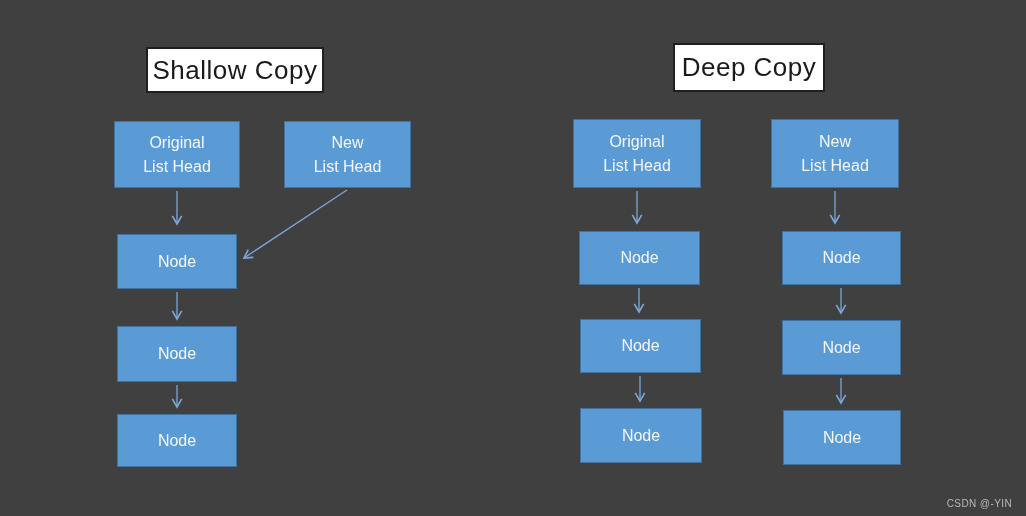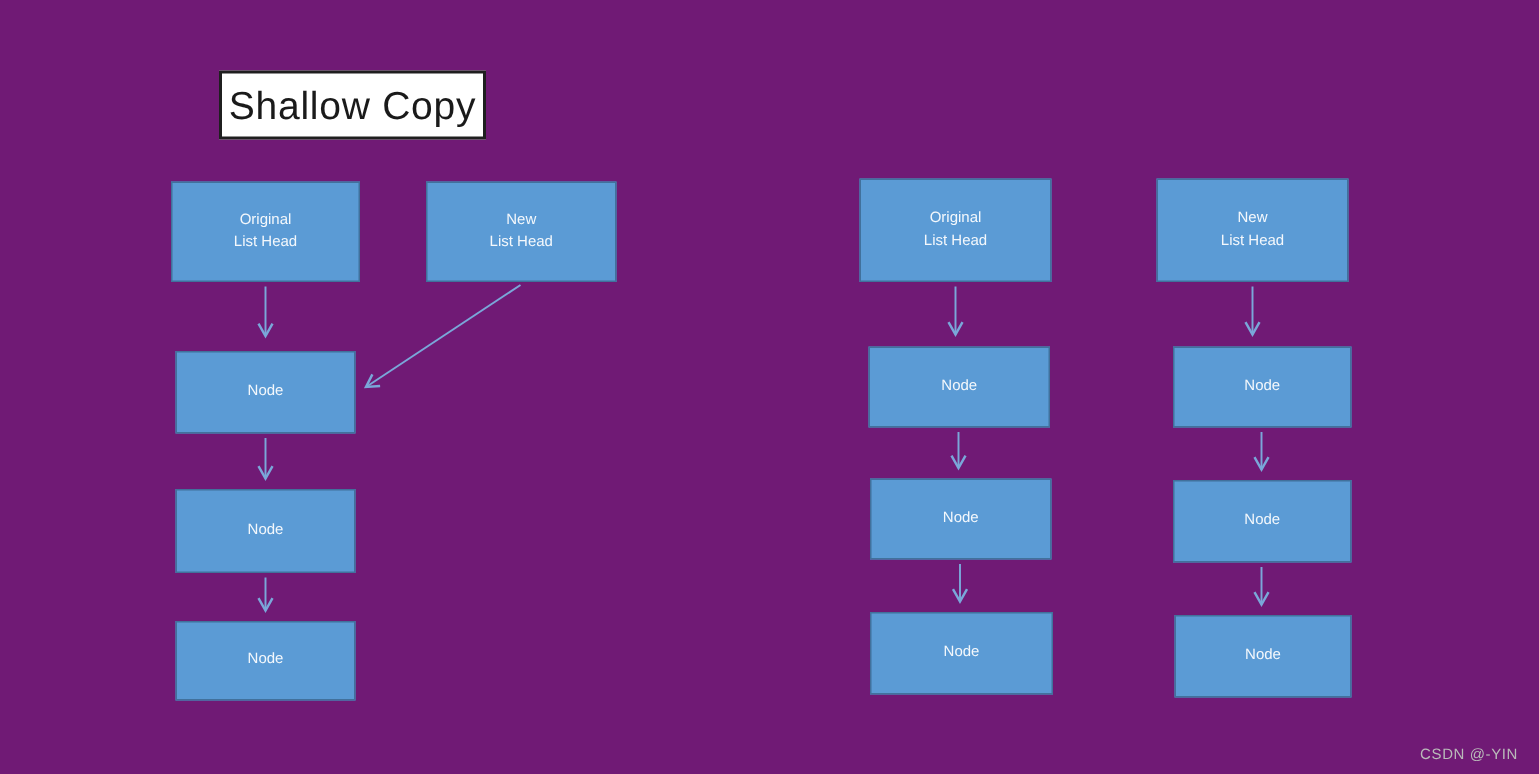--- a/index.html
+++ b/index.html
@@ -5,21 +5,21 @@
   html, body {
     margin: 0;
     padding: 0;
     background: #ffffff;
     font-family: "Liberation Sans", sans-serif;
   }
   .canvas {
     position: relative;
     width: 1026px;
     height: 516px;
-    background: #701a75;
+    background: #404040;
     overflow: hidden;
   }
   .arrow-layer {
     position: absolute;
     left: 0;
     top: 0;
     width: 1026px;
     height: 516px;
     pointer-events: none;
   }
@@ -38,21 +38,21 @@
   .blue-box {
     position: absolute;
     box-sizing: border-box;
     background: #5b9bd5;
     border: 1px solid #41719c;
     color: #f4f8fc;
     display: flex;
     align-items: center;
     justify-content: center;
     text-align: center;
-    font-size: 10px;
+    font-size: 16px;
     line-height: 1.45;
     white-space: pre-line;
   }
   
   .shallow-title   { left: 146px; top: 47px;  width: 178px; height: 46px; }
   .shallow-orig    { left: 114px; top: 121px; width: 126px; height: 67px; }
   .shallow-new     { left: 284px; top: 121px; width: 127px; height: 67px; }
   .shallow-node1   { left: 117px; top: 234px; width: 120px; height: 55px; }
   .shallow-node2   { left: 117px; top: 326px; width: 120px; height: 56px; }
   .shallow-node3   { left: 117px; top: 414px; width: 120px; height: 53px; }
@@ -103,20 +103,21 @@
 
   <div class="title-box shallow-title">Shallow Copy</div>
   <div class="blue-box shallow-orig">Original
 List Head</div>
   <div class="blue-box shallow-new">New
 List Head</div>
   <div class="blue-box shallow-node1">Node</div>
   <div class="blue-box shallow-node2">Node</div>
   <div class="blue-box shallow-node3">Node</div>
 
+  <div class="title-box deep-title">Deep Copy</div>
   <div class="blue-box deep-orig">Original
 List Head</div>
   <div class="blue-box deep-new">New
 List Head</div>
   <div class="blue-box deep-o-node1">Node</div>
   <div class="blue-box deep-o-node2">Node</div>
   <div class="blue-box deep-o-node3">Node</div>
   <div class="blue-box deep-n-node1">Node</div>
   <div class="blue-box deep-n-node2">Node</div>
   <div class="blue-box deep-n-node3">Node</div>

